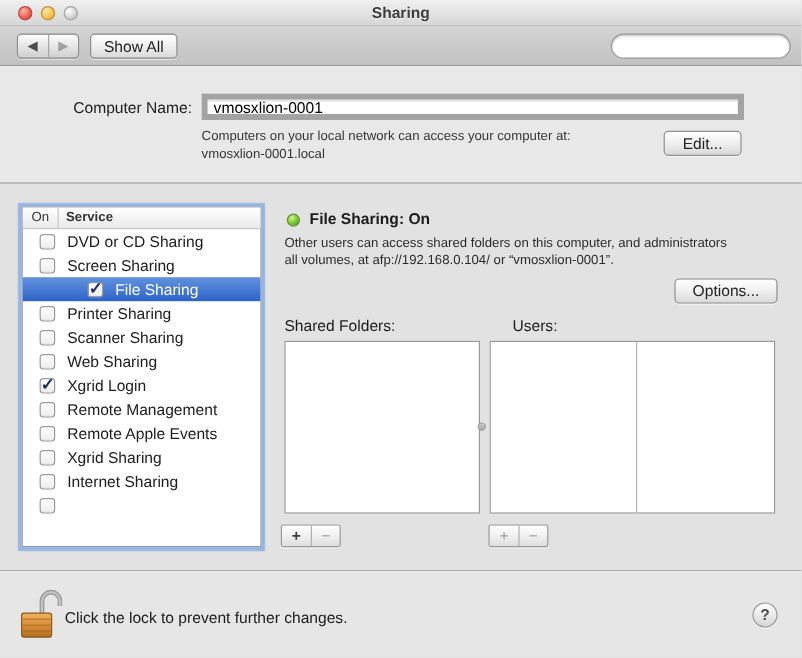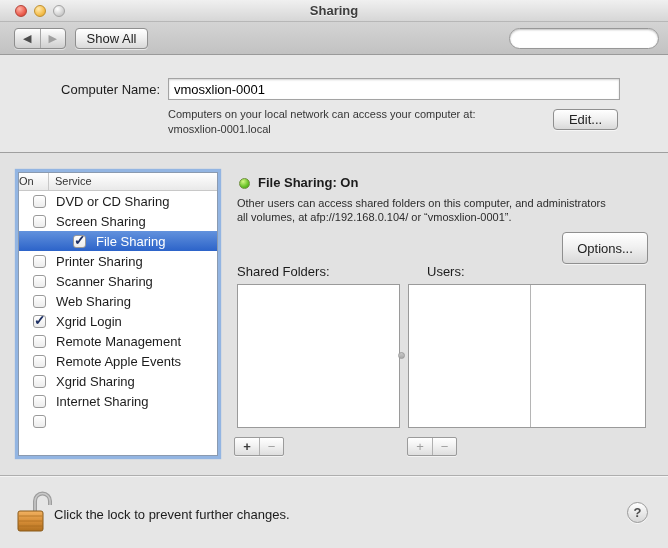--- a/index.html
+++ b/index.html
@@ -33,51 +33,51 @@
     background:#fff; border:1px solid #979797; border-radius:11px;
     box-shadow:inset 0 1px 2px rgba(0,0,0,.25); display:flex; align-items:center; padding-left:6px; }
   .searchfield input { border:none; outline:none; flex:1; font-size:12px; background:transparent;
     font-family:"Liberation Sans", sans-serif; }
 
   
   .namesection { position:absolute; left:0; top:55px; width:668px; height:98px;
     background:#e8e8e8; border-bottom:1px solid #9f9f9f;text-decoration:underline; }
   .cn-label { position:absolute; left:0; top:27px; width:160px; text-align:right; font-size:13px; }
   .cn-input { position:absolute; left:168px; top:23px; width:452px; height:22px;
-    background:#fff; border:1px solid #a3a3a3; box-shadow:inset 0 1px 2px rgba(0,0,0,.18);
+    background:#fff; border:5px solid #a3a3a3; box-shadow:inset 0 1px 2px rgba(0,0,0,.18);
     font-size:13px; padding:0 5px; font-family:"Liberation Sans", sans-serif; outline:none; }
   .cn-helper { position:absolute; left:168px; top:52px; font-size:11px; color:#363636; line-height:15px; }
   .editbtn { position:absolute; left:553px; top:54px; width:65px; height:21px; }
 
   
   .main { position:absolute; left:0; top:154px; width:668px; height:321px; background:#e2e2e2; }
 
   
   .svclist { position:absolute; left:18px; top:18px; width:200px; height:284px;
     background:#fff; border:1px solid #8a9ab0;
     box-shadow:0 0 1px 3px rgba(120,165,225,.75); }
   .svc-header { height:18px; display:flex; background:linear-gradient(#ffffff,#e9e9e9);
     border-bottom:1px solid #c8c8c8; font-size:11px; color:#333; }
-  .svc-header .col-on { width:29px; line-height:17px; }
-  .svc-header .col-service { flex:1; line-height:17px; padding-left:6px; border-left:1px solid #c8c8c8; }
+  .svc-header .col-on { width:29px; text-align:center; line-height:17px; }
+  .svc-header .col-service { flex:1; line-height:17px; padding-left:6px; border-left:1px solid #c8c8c8;font-weight:bold; }
   .svc-row { height:20px; display:flex; align-items:center; font-size:13px; position:relative; }
   .svc-row.selected { background:linear-gradient(#6292dd,#2c63c9); color:#fff;padding-left:40px; }
   .svc-check { width:13px; height:13px; margin-left:14px; background:linear-gradient(#ffffff,#ececec);
     border:1px solid #9a9a9a; border-radius:3px; box-shadow:inset 0 1px 0 #fff;
     position:relative; flex:0 0 auto; }
   .svc-check.checked::after { content:"✓"; position:absolute; left:0px; top:-4px;
     font-size:14px; font-weight:bold; color:#1d2f63; }
   .svc-label { margin-left:10px; white-space:nowrap; }
 
   
   .status-dot { position:absolute; left:239px; top:24px; width:11px; height:11px; border-radius:50%;
     background:radial-gradient(circle at 35% 28%, #d3f783, #67c226 60%, #3f9b12); border:1px solid #6f8f3e; }
   .status-title { position:absolute; left:258px; top:21px; font-size:13px; font-weight:bold; }
   .status-desc { position:absolute; left:237px; top:42px; width:424px; font-size:11px; color:#2c2c2c; line-height:14px; }
-  .optionsbtn { position:absolute; left:562px; top:78px; width:86px; height:32px; }
+  .optionsbtn { position:absolute; left:562px; top:78px; width:86px; height:21px; }
 
   .lists-label { position:absolute; top:110px; font-size:13px; color:#1c1c1c; }
   .lbl-folders { left:237px; }
   .lbl-users { left:427px; }
   .whitelist { position:absolute; top:130px; height:144px; background:#fff; border:1px solid #9a9a9a; }
   .list-folders { left:237px; width:163px; }
   .list-users { left:408px; width:238px; }
   .users-divider { position:absolute; left:121px; top:0; bottom:0; width:1px; background:#b5b5b5; }
   .resize-dimple { position:absolute; left:398px; top:198px; width:7px; height:7px; border-radius:50%;
     background:linear-gradient(#c8c8c8,#a9a9a9); border:1px solid #9b9b9b; }

